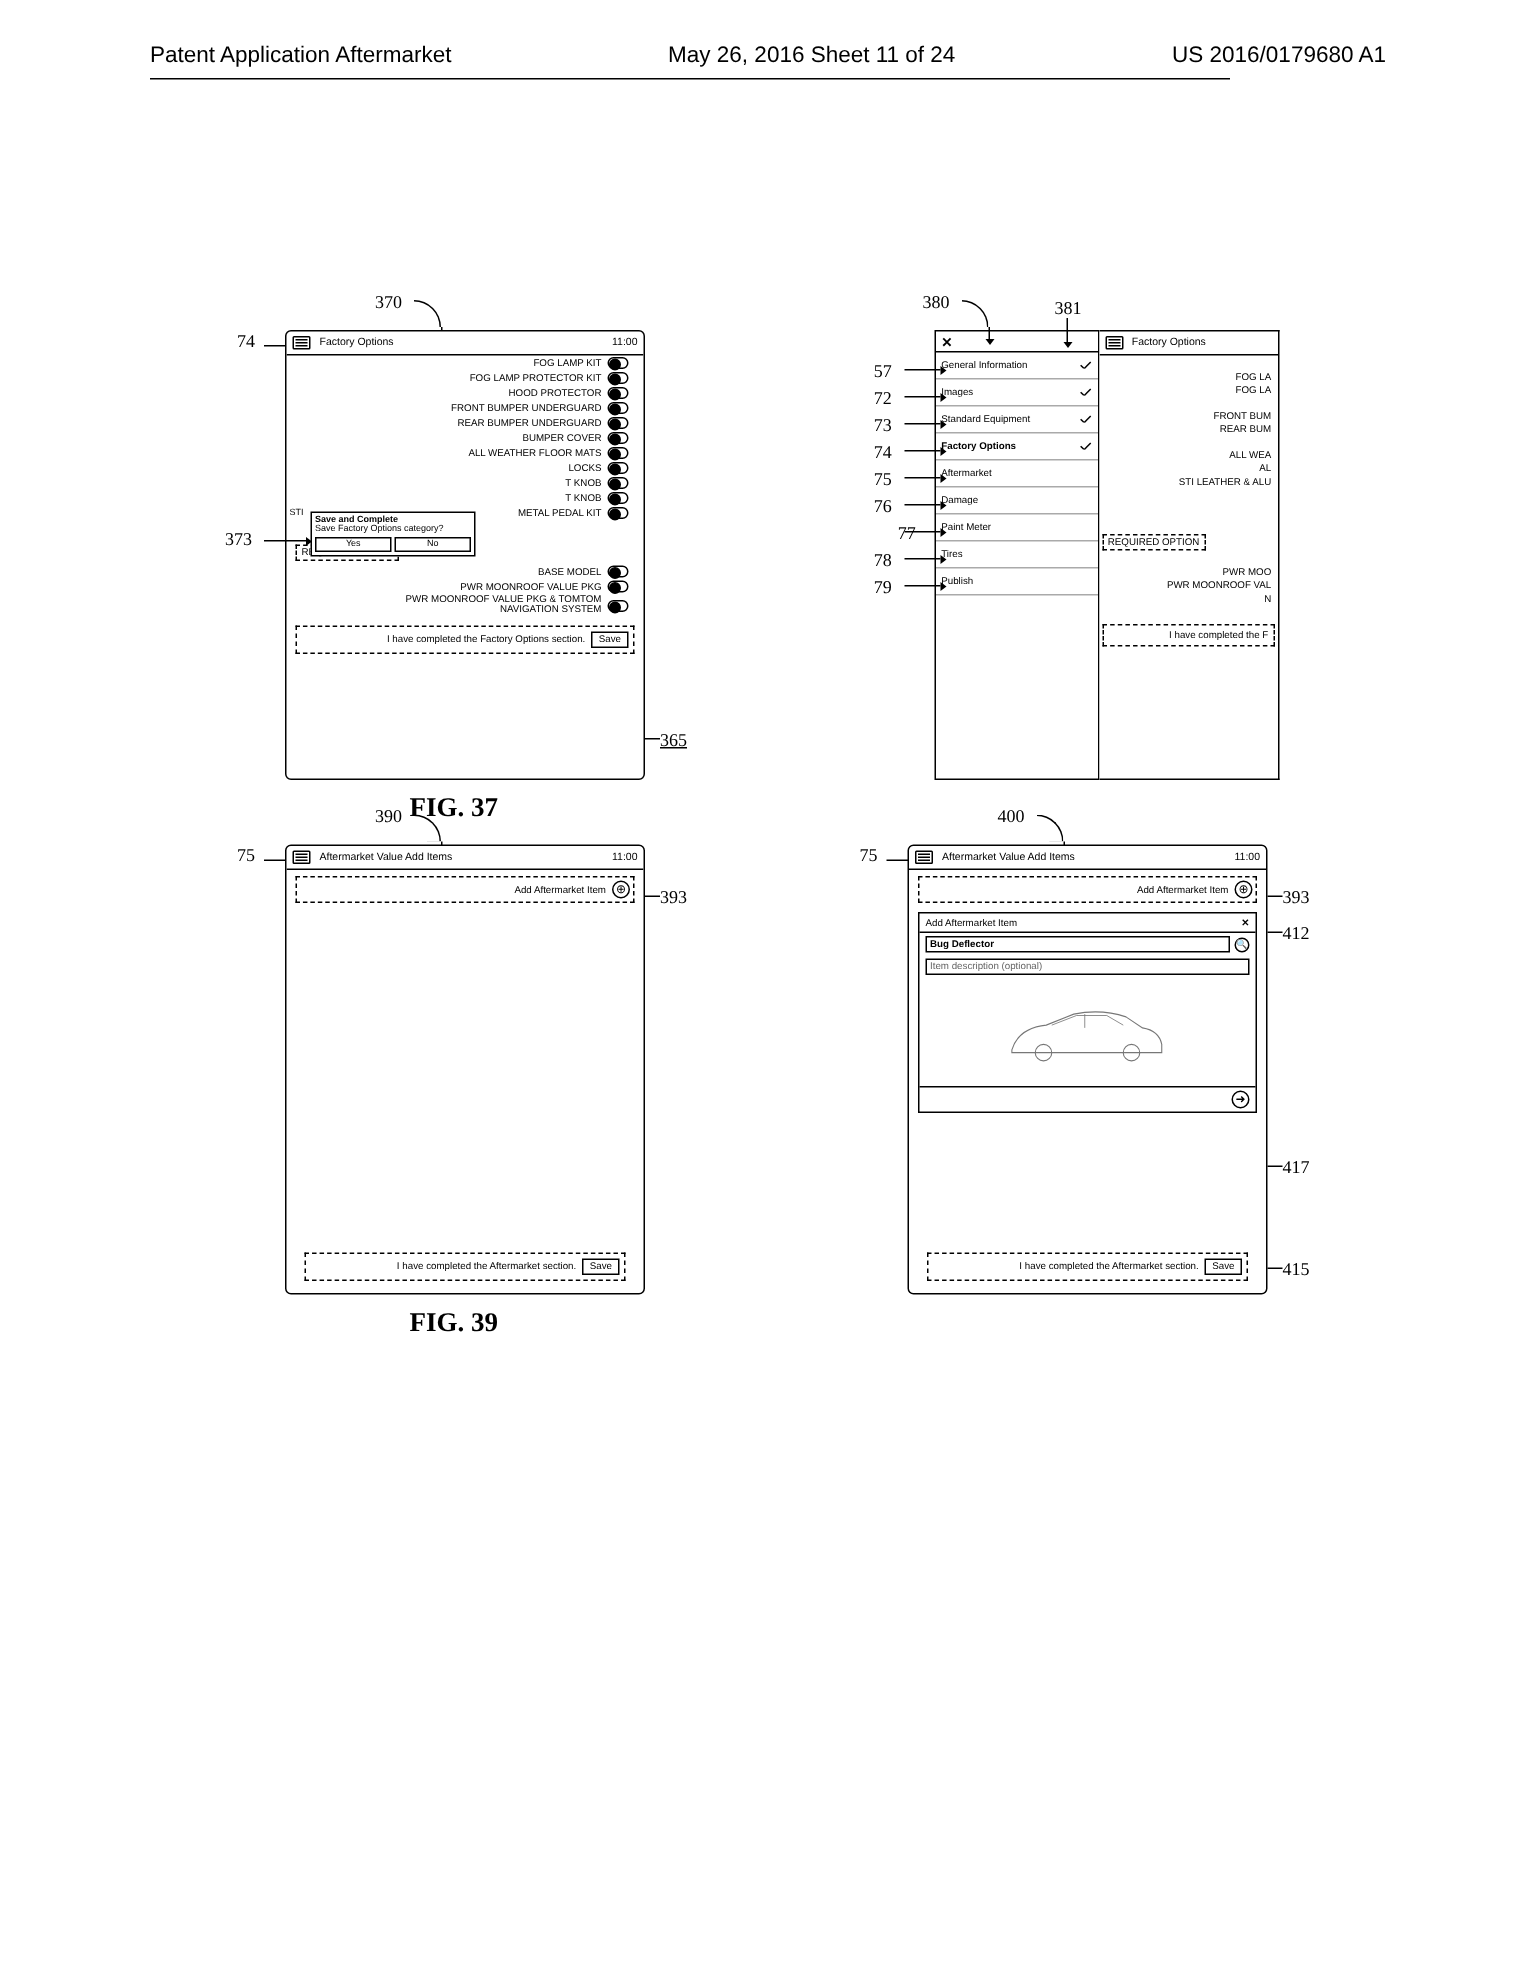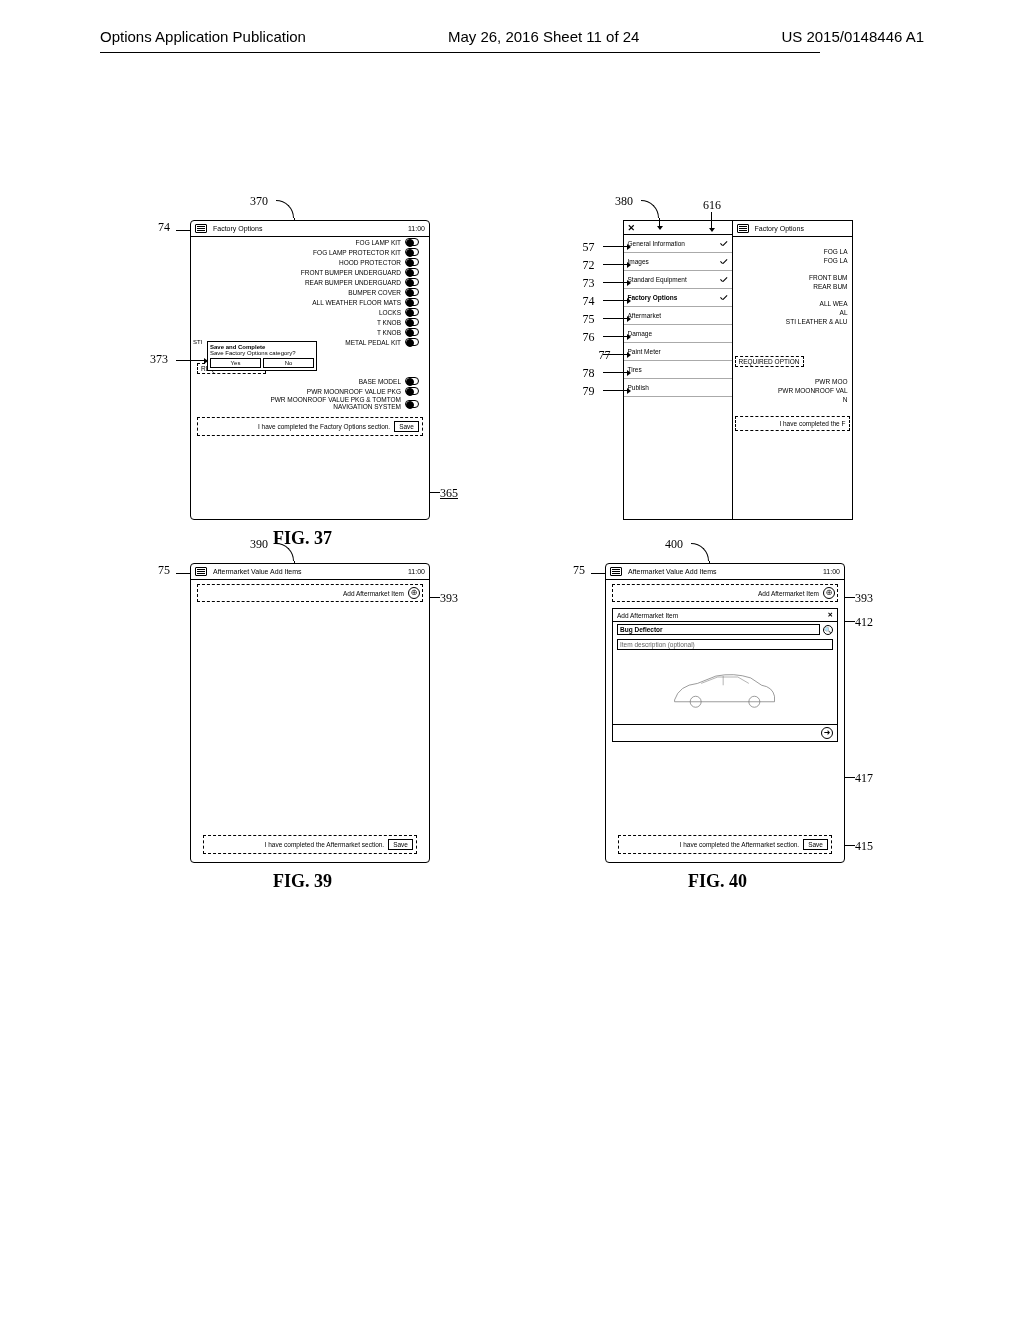--- a/index.html
+++ b/index.html
@@ -245,23 +245,23 @@
   }
   .car-sketch svg { width: 110px; height: 46px; }
   .modal-footer {
     display:flex; justify-content:flex-end; padding:2px 4px; border-top:1px solid #000;
   }
 </style>
 </head>
 <body>
 
 <div class="header">
-  <span>Options Application Publication</span>
+  <span>Patent Application Aftermarket</span>
   <span>May 26, 2016  Sheet 11 of 24</span>
-  <span>US 2015/0148446 A1</span>
+  <span>US 2016/0179680 A1</span>
 </div>
 <div class="sheet-line"></div>
 
 <div class="figs-wrap">
 
 <div class="fig-block">
   <div class="callout" style="left:150px; top:-26px;">370</div>
   <div class="curve" style="left:176px; top:-20px;"></div>
   <div class="lead arrow-d" style="left:194px; top:-2px; width:1px; height:8px;"></div>
 
@@ -360,21 +360,21 @@
   <div class="lead" style="left:330px; top:272px; width:10px; height:1px;"></div>
 
   <div class="fig-label">FIG. 37</div>
 </div>
 
 <div class="fig-block">
   <div class="callout" style="left:100px; top:-26px;">380</div>
   <div class="curve" style="left:126px; top:-20px;"></div>
   <div class="lead arrow-d" style="left:144px; top:-2px; width:1px; height:8px;"></div>
 
-  <div class="callout" style="left:188px; top:-22px;">616</div>
+  <div class="callout" style="left:188px; top:-22px;">381</div>
   <div class="lead arrow-d" style="left:76px; top:4px; width:1px; height:8px; left:196px; top:-8px; height:16px;"></div>
 
   <div class="fig38-wrap">
 
     <div style="position:relative; width:40px;">
       <div class="callout" style="left:0; top:20px;">57</div>
       <div class="lead arrow-r" style="left:20px; top:26px; width:24px; height:1px;"></div>
       <div class="callout" style="left:0; top:38px;">72</div>
       <div class="lead arrow-r" style="left:20px; top:44px; width:24px; height:1px;"></div>
       <div class="callout" style="left:0; top:56px;">73</div>
@@ -551,16 +551,15 @@
 
   <div class="callout" style="left:340px; top:52px;">412</div>
   <div class="lead" style="left:330px; top:58px; width:10px; height:1px;"></div>
 
   <div class="callout" style="left:340px; top:208px;">417</div>
   <div class="lead" style="left:330px; top:214px; width:10px; height:1px;"></div>
 
   <div class="callout" style="left:340px; top:276px;">415</div>
   <div class="lead" style="left:330px; top:282px; width:10px; height:1px;"></div>
 
-  <div class="fig-label">FIG. 40</div>
 </div>
 
 </div>
 
 </body></html>

